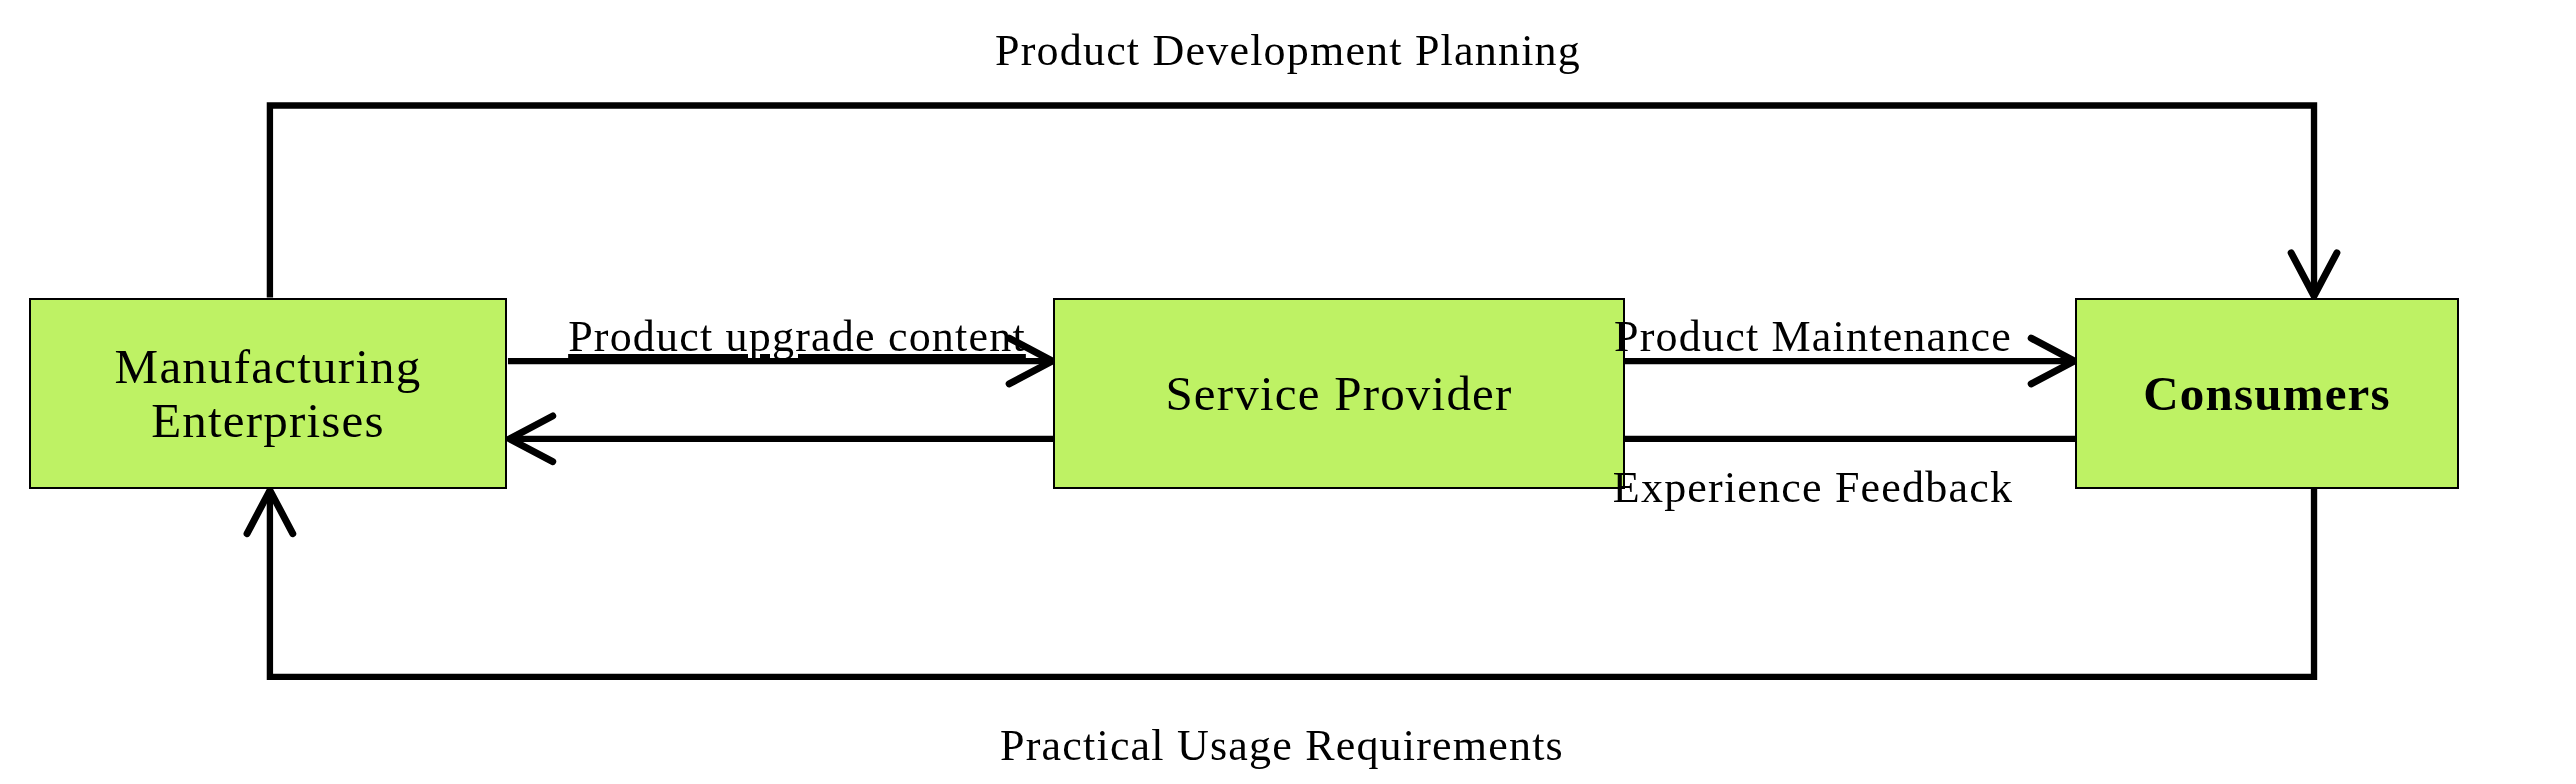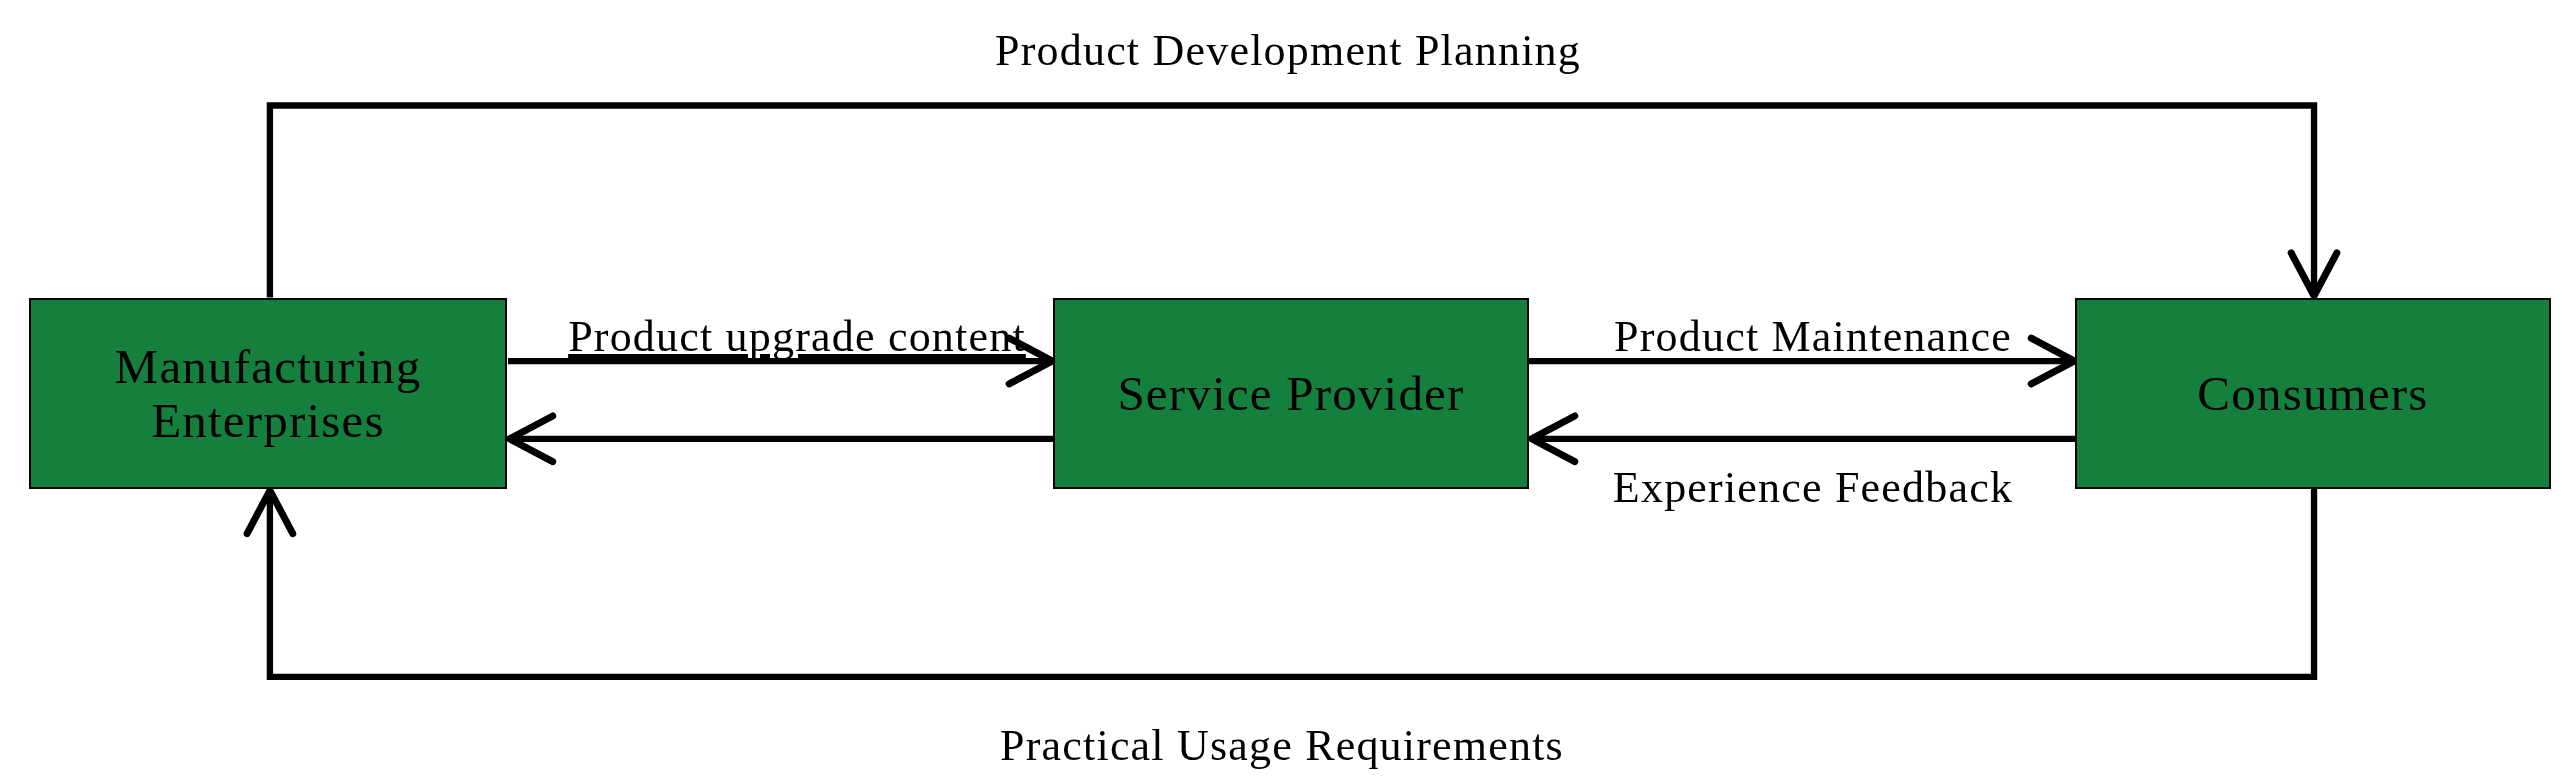--- a/index.html
+++ b/index.html
@@ -20,33 +20,33 @@
     position: absolute;
     left: 0; top: 0;
     width: 2576px;
     height: 784px;
   }
   .node {
     position: absolute;
     top: 298px;
     height: 191px;
     border: 2.4px solid #000000;
-    background: #15803d;
+    background: #bef264;
     box-sizing: border-box;
     display: flex;
     align-items: center;
     justify-content: center;
     text-align: center;
     font-size: 49px;
     line-height: 1.1;
     letter-spacing: 1.2px;
   }
   #node-manufacturing { left: 29px;  width: 478px; padding: 0 44px; }
-  #node-service       { left: 1053px; width: 476px; padding: 0 16px; }
-  #node-consumers     { left: 2075px; width: 476px; padding: 0 16px; }
+  #node-service       { left: 1053px; width: 572px; padding: 0 16px; }
+  #node-consumers     { left: 2075px; width: 384px; padding: 0 16px; font-weight: bold; }
   .edge-label {
     position: absolute;
     font-size: 44px;
     line-height: 49px;
     letter-spacing: 1.2px;
     text-align: center;
     white-space: nowrap;
   }
   #label-upgrade     { left: 524px;  width: 546px;  top: 312px; text-decoration: underline; }
   #label-demand      { left: 508px;  width: 546px;  top: 463px; }

